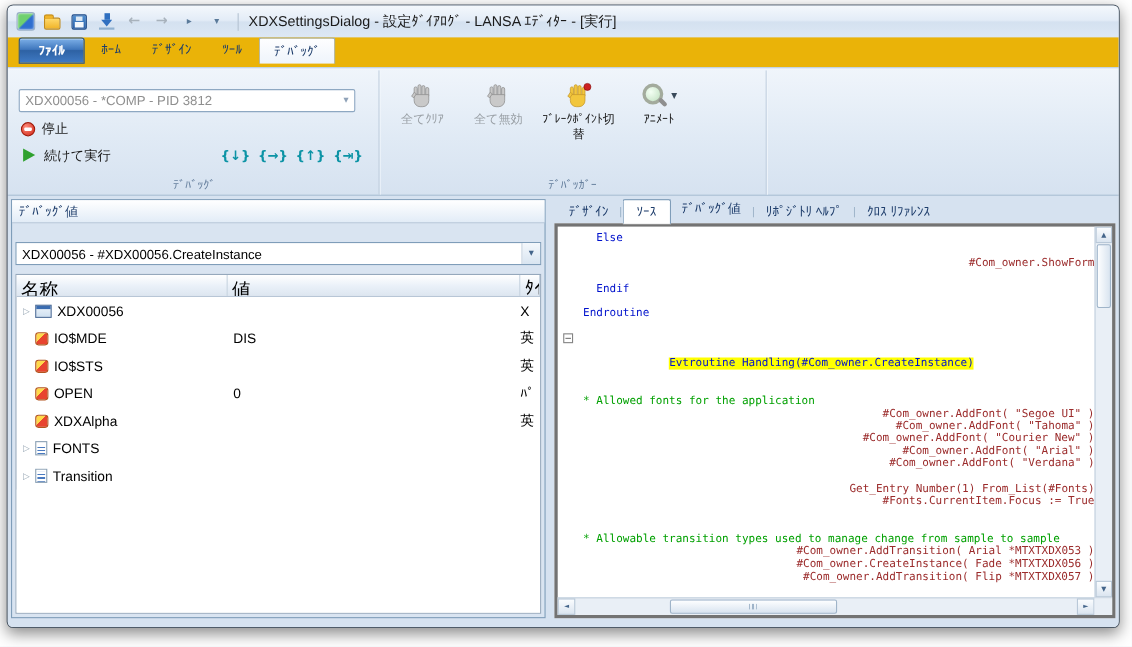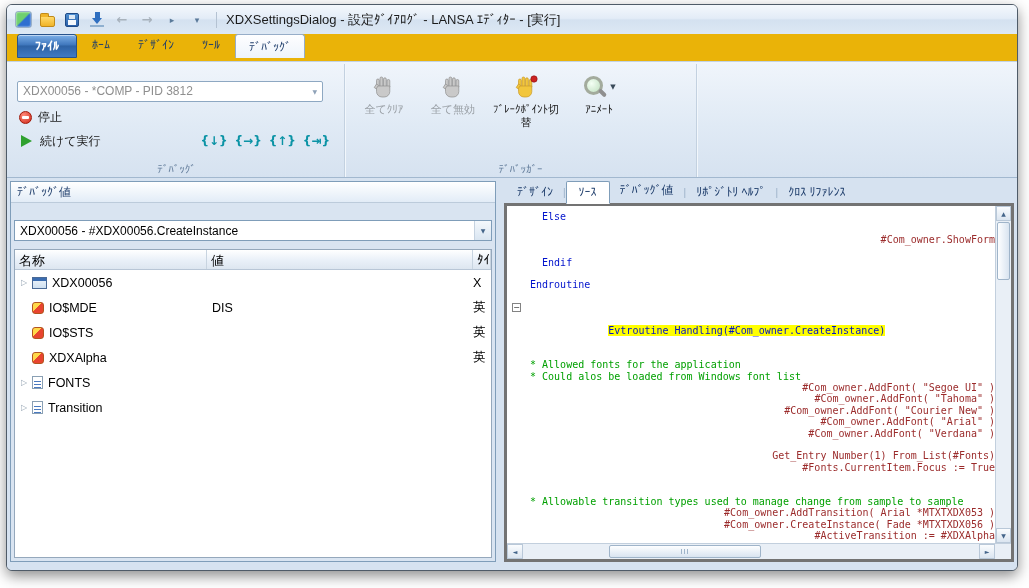--- a/index.html
+++ b/index.html
@@ -86,21 +86,21 @@
   .left-body { flex:1; padding:3px; display:flex; flex-direction:column; min-height:0; }
   .combo { margin-top:14px; height:21px; flex:0 0 auto; background:#fff; border:1px solid #7f9db9;
     display:flex; align-items:center; font-size:12px; color:#000; padding-left:5px; }
   .combo-arrow-box { margin-left:auto; width:17px; height:100%; border-left:1px solid #c5d2e0;
     background:linear-gradient(#f4f8fc,#d9e5f1); display:flex; align-items:center; justify-content:center;
     font-size:6px; color:#44658a; font-family:"DejaVu Sans", sans-serif; }
   .grid { margin-top:8px; flex:1; background:#fff; border:1px solid #95a8bc; overflow:hidden;
     display:flex; flex-direction:column; min-height:0; }
   .grid-header { height:20px; flex:0 0 auto; display:flex;
     background:linear-gradient(#ffffff,#e9f0f8 55%,#dde6f0); border-bottom:1px solid #b8c6d6;
-    font-size:13px; color:#000; }
+    font-size:17px; color:#000; }
   .gh-cell { padding:2px 4px; border-right:1px solid #c8d4e0; white-space:nowrap; overflow:hidden; }
   .gh-name { width:192px; flex:0 0 192px; }
   .gh-value { width:266px; flex:0 0 266px; }
   .gh-type { flex:1; }
   .grid-row { height:25px; flex:0 0 auto; display:flex; align-items:center; font-size:12.5px; color:#000; }
   .cell-name { width:192px; flex:0 0 192px; display:flex; align-items:center; padding-left:3px; overflow:hidden; }
   .cell-value { width:266px; flex:0 0 266px; padding-left:5px; white-space:nowrap; overflow:hidden; }
   .cell-type { flex:1; white-space:nowrap; overflow:hidden; }
   .expander { width:12px; flex:0 0 12px; text-align:center; font-size:8px; color:#97a6b4;
     font-family:"DejaVu Sans", sans-serif; }
@@ -311,20 +311,29 @@
           <div class="grid-row">
             <div class="cell-name">
               <span class="expander"></span>
               <span class="rowico ico-field"></span>
               <span>IO$STS</span>
             </div>
             <div class="cell-value"></div>
             <div class="cell-type">英</div>
           </div>
 
+          <div class="grid-row">
+            <div class="cell-name">
+              <span class="expander"></span>
+              <span class="rowico ico-field"></span>
+              <span>OPEN</span>
+            </div>
+            <div class="cell-value">0</div>
+            <div class="cell-type">ﾊﾟ</div>
+          </div>
 
           <div class="grid-row">
             <div class="cell-name">
               <span class="expander"></span>
               <span class="rowico ico-field"></span>
               <span>XDXAlpha</span>
             </div>
             <div class="cell-value"></div>
             <div class="cell-type">英</div>
           </div>
@@ -377,35 +386,33 @@
             <div class="ln kw">   Endif</div>
             <div class="ln"></div>
             <div class="ln kw"> Endroutine</div>
             <div class="ln"></div>
             <div class="ln">
               <span class="fold">−</span>
               <span class="etxt">Evtroutine Handling(#Com_owner.CreateInstance)</span>
             </div>
             <div class="ln"></div>
             <div class="ln comment"> * Allowed fonts for the application</div>
-            <div class="ln comment"> * Could alos be loaded from Windows font list</div>
             <div class="ln code"> #Com_owner.AddFont( "Segoe UI" )</div>
             <div class="ln code"> #Com_owner.AddFont( "Tahoma" )</div>
             <div class="ln code"> #Com_owner.AddFont( "Courier New" )</div>
             <div class="ln code"> #Com_owner.AddFont( "Arial" )</div>
             <div class="ln code"> #Com_owner.AddFont( "Verdana" )</div>
             <div class="ln"></div>
             <div class="ln code"> Get_Entry Number(1) From_List(#Fonts)</div>
             <div class="ln code"> #Fonts.CurrentItem.Focus := True</div>
             <div class="ln"></div>
             <div class="ln"></div>
             <div class="ln comment"> * Allowable transition types used to manage change from sample to sample</div>
             <div class="ln code"> #Com_owner.AddTransition( Arial *MTXTXDX053 )</div>
             <div class="ln code"> #Com_owner.CreateInstance( Fade *MTXTXDX056 )</div>
-            <div class="ln code"> #ActiveTransition := #XDXAlpha</div>
             <div class="ln code"> #Com_owner.AddTransition( Flip *MTXTXDX057 )</div>
           </div>
           <div class="vscroll">
             <div class="sc-btn">▲</div>
             <div class="v-thumb"></div>
             <div class="vs-fill"></div>
             <div class="sc-btn bottom">▼</div>
           </div>
         </div>
         <div class="hscroll">

